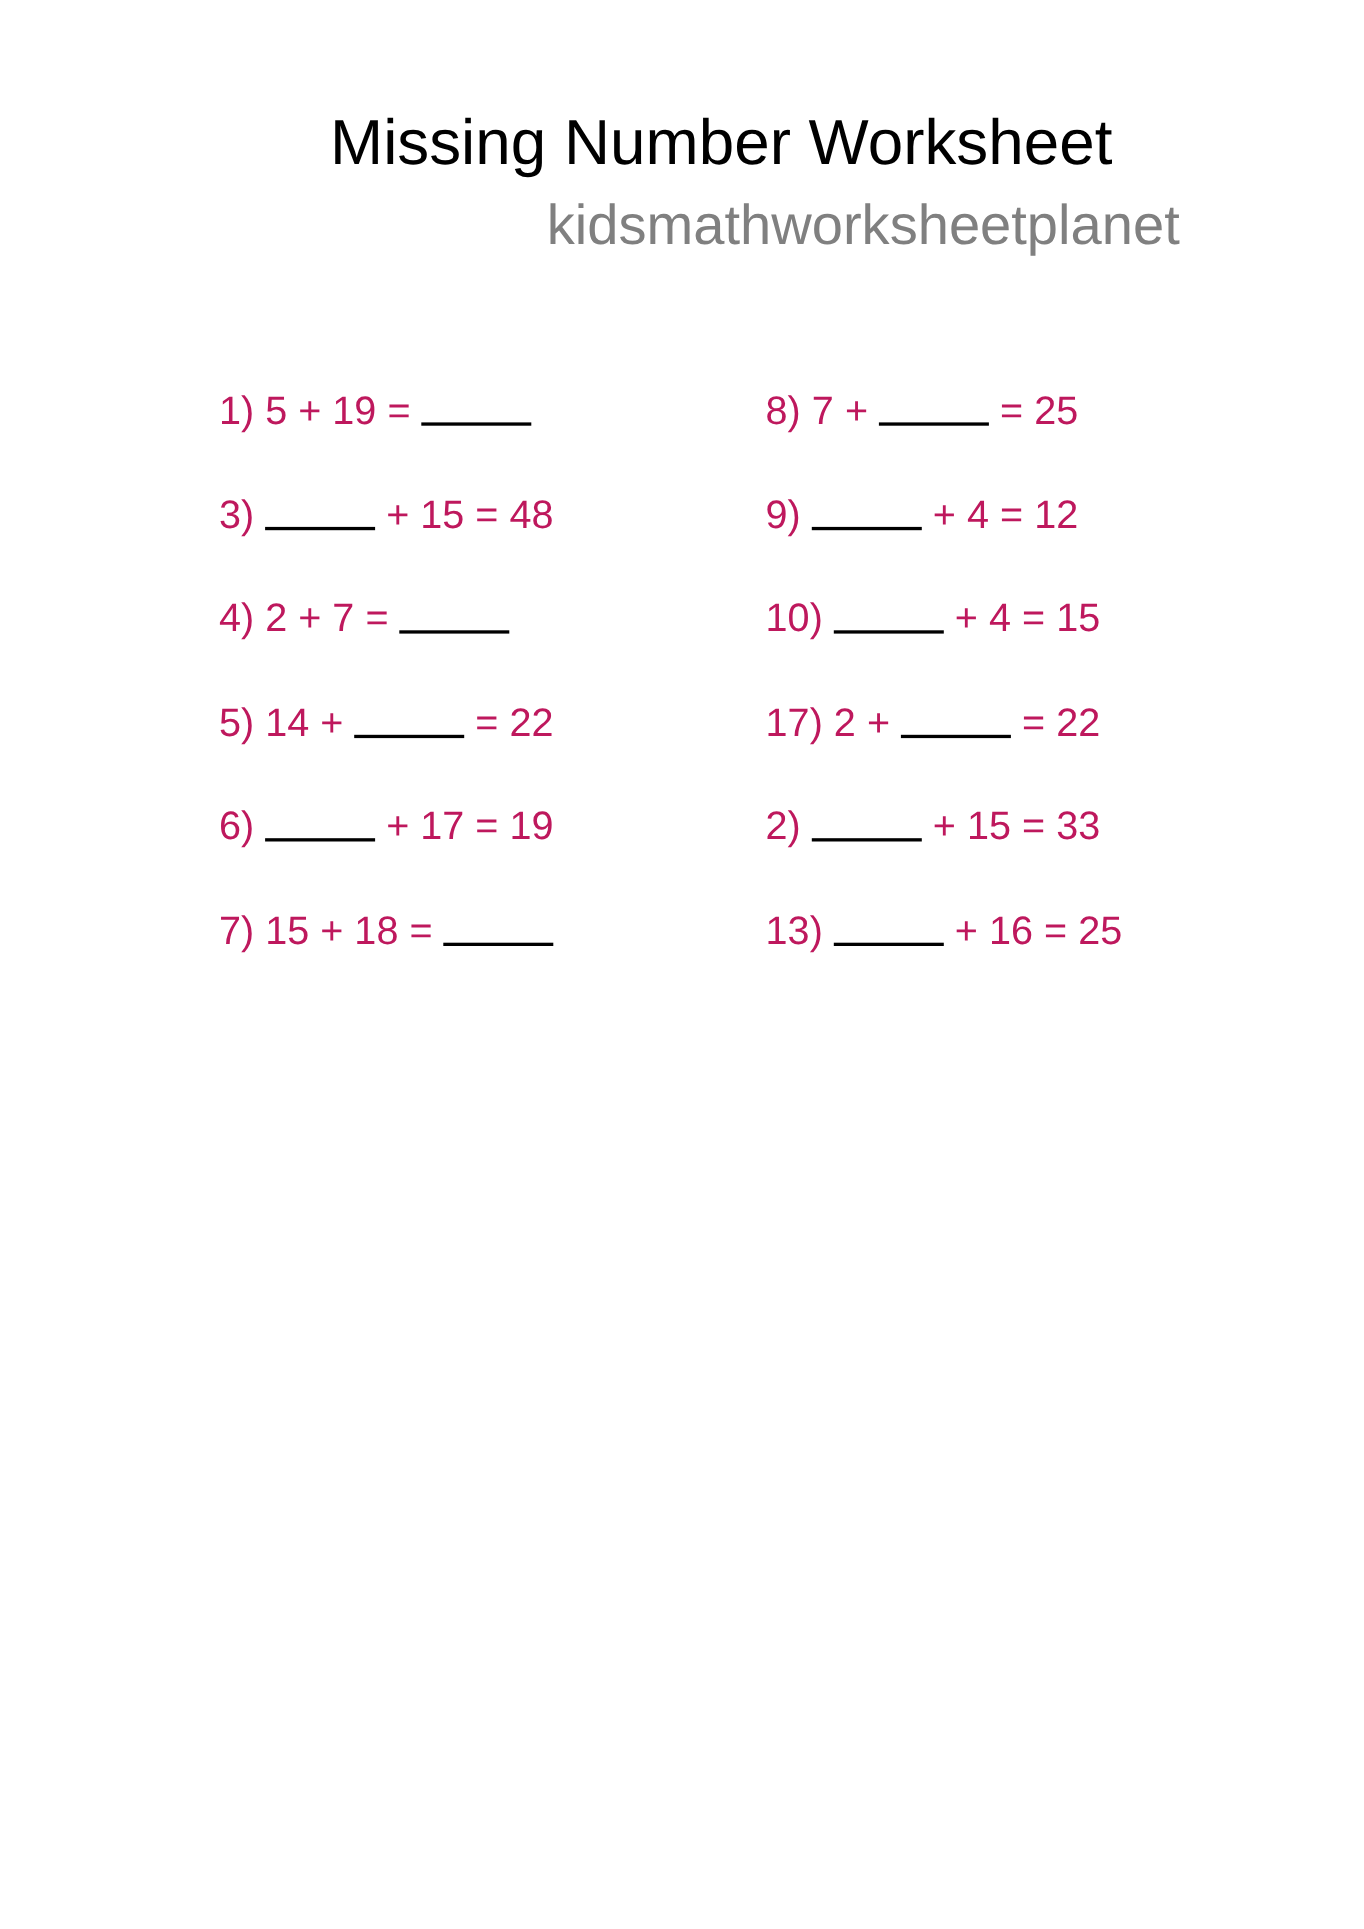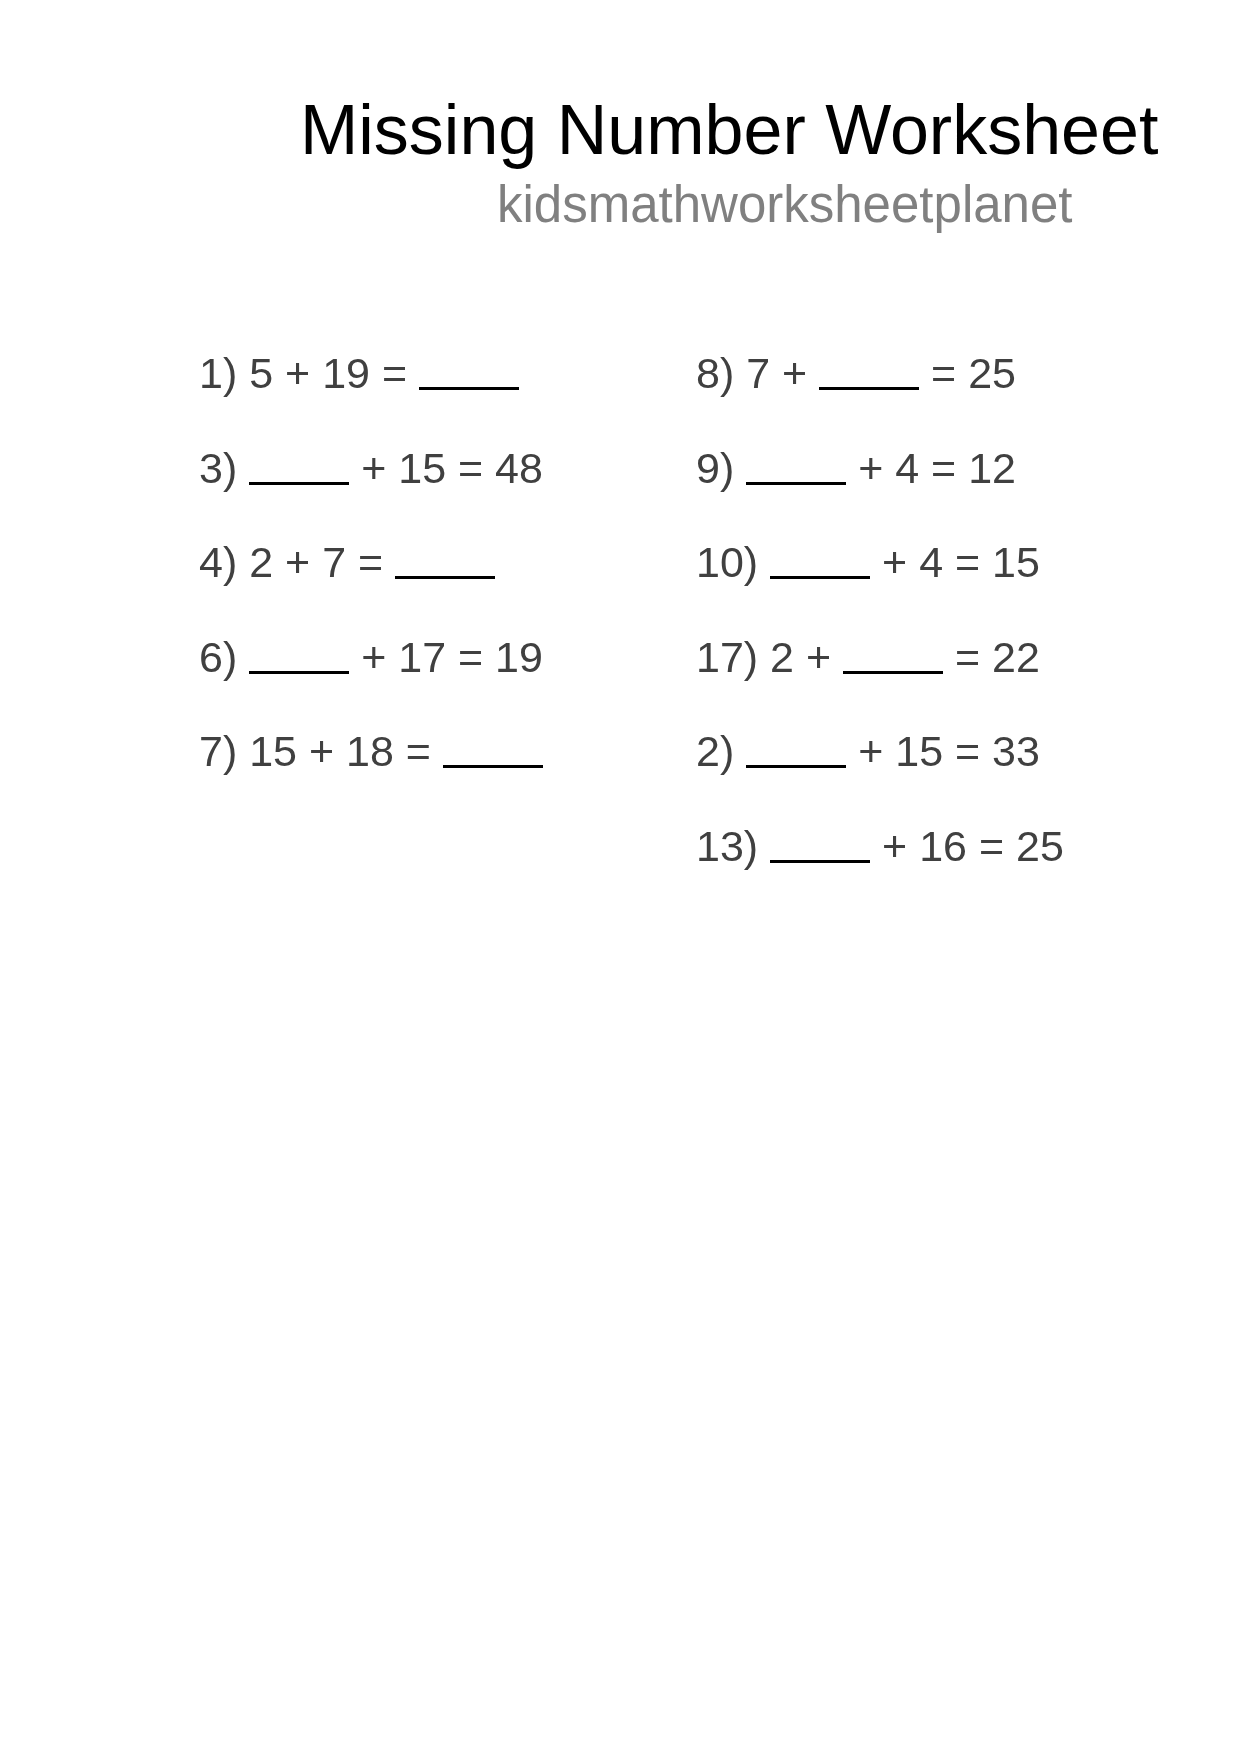--- a/index.html
+++ b/index.html
@@ -12,21 +12,21 @@
       height: 1754px;
       position: relative;
       overflow: hidden;
       font-family: "Liberation Sans", sans-serif;
       color: #000000;
     }
     .title {
       position: absolute;
       left: 300px;
       top: 96px;
-      font-size: 70px;
+      font-size: 58px;
       line-height: 68px;
       white-space: nowrap;
       color: #000000;
     }
     .subtitle {
       position: absolute;
       left: 497px;
       top: 180px;
       font-size: 51px;
       line-height: 50px;
@@ -34,44 +34,45 @@
       color: #808080;
     }
     .col {
       position: absolute;
       top: 346px;
     }
     .col-left { left: 199px; }
     .col-right { left: 696px; }
     .problem {
       height: 94.5px;
-      font-size: 43px;
+      font-size: 36px;
       line-height: 54px;
       white-space: nowrap;
-      color: #404040;
+      color: #be185d;
     }
     .blank {
       display: inline-block;
       width: 100px;
       height: 0;
       border-bottom: 3px solid #000000;
       vertical-align: -2px;
     }
     .tok { white-space: pre; }
   </style>
 </head>
 <body>
 
 <div class="title">Missing Number Worksheet</div>
 <div class="subtitle">kidsmathworksheetplanet</div>
 
 <div class="col col-left" id="col-left">
     <div class="problem"><span class="tok">1)</span> <span class="tok">5</span> <span class="tok">+</span> <span class="tok">19</span> <span class="tok">=</span> <span class="blank"></span></div>
     <div class="problem"><span class="tok">3)</span> <span class="blank"></span> <span class="tok">+</span> <span class="tok">15</span> <span class="tok">=</span> <span class="tok">48</span></div>
     <div class="problem"><span class="tok">4)</span> <span class="tok">2</span> <span class="tok">+</span> <span class="tok">7</span> <span class="tok">=</span> <span class="blank"></span></div>
+    <div class="problem"><span class="tok">5)</span> <span class="tok">14</span> <span class="tok">+</span> <span class="blank"></span> <span class="tok">=</span> <span class="tok">22</span></div>
     <div class="problem"><span class="tok">6)</span> <span class="blank"></span> <span class="tok">+</span> <span class="tok">17</span> <span class="tok">=</span> <span class="tok">19</span></div>
     <div class="problem"><span class="tok">7)</span> <span class="tok">15</span> <span class="tok">+</span> <span class="tok">18</span> <span class="tok">=</span> <span class="blank"></span></div>
   </div>
 <div class="col col-right" id="col-right">
     <div class="problem"><span class="tok">8)</span> <span class="tok">7</span> <span class="tok">+</span> <span class="blank"></span> <span class="tok">=</span> <span class="tok">25</span></div>
     <div class="problem"><span class="tok">9)</span> <span class="blank"></span> <span class="tok">+</span> <span class="tok">4</span> <span class="tok">=</span> <span class="tok">12</span></div>
     <div class="problem"><span class="tok">10)</span> <span class="blank"></span> <span class="tok">+</span> <span class="tok">4</span> <span class="tok">=</span> <span class="tok">15</span></div>
     <div class="problem"><span class="tok">17)</span> <span class="tok">2</span> <span class="tok">+</span> <span class="blank"></span> <span class="tok">=</span> <span class="tok">22</span></div>
     <div class="problem"><span class="tok">2)</span> <span class="blank"></span> <span class="tok">+</span> <span class="tok">15</span> <span class="tok">=</span> <span class="tok">33</span></div>
     <div class="problem"><span class="tok">13)</span> <span class="blank"></span> <span class="tok">+</span> <span class="tok">16</span> <span class="tok">=</span> <span class="tok">25</span></div>

